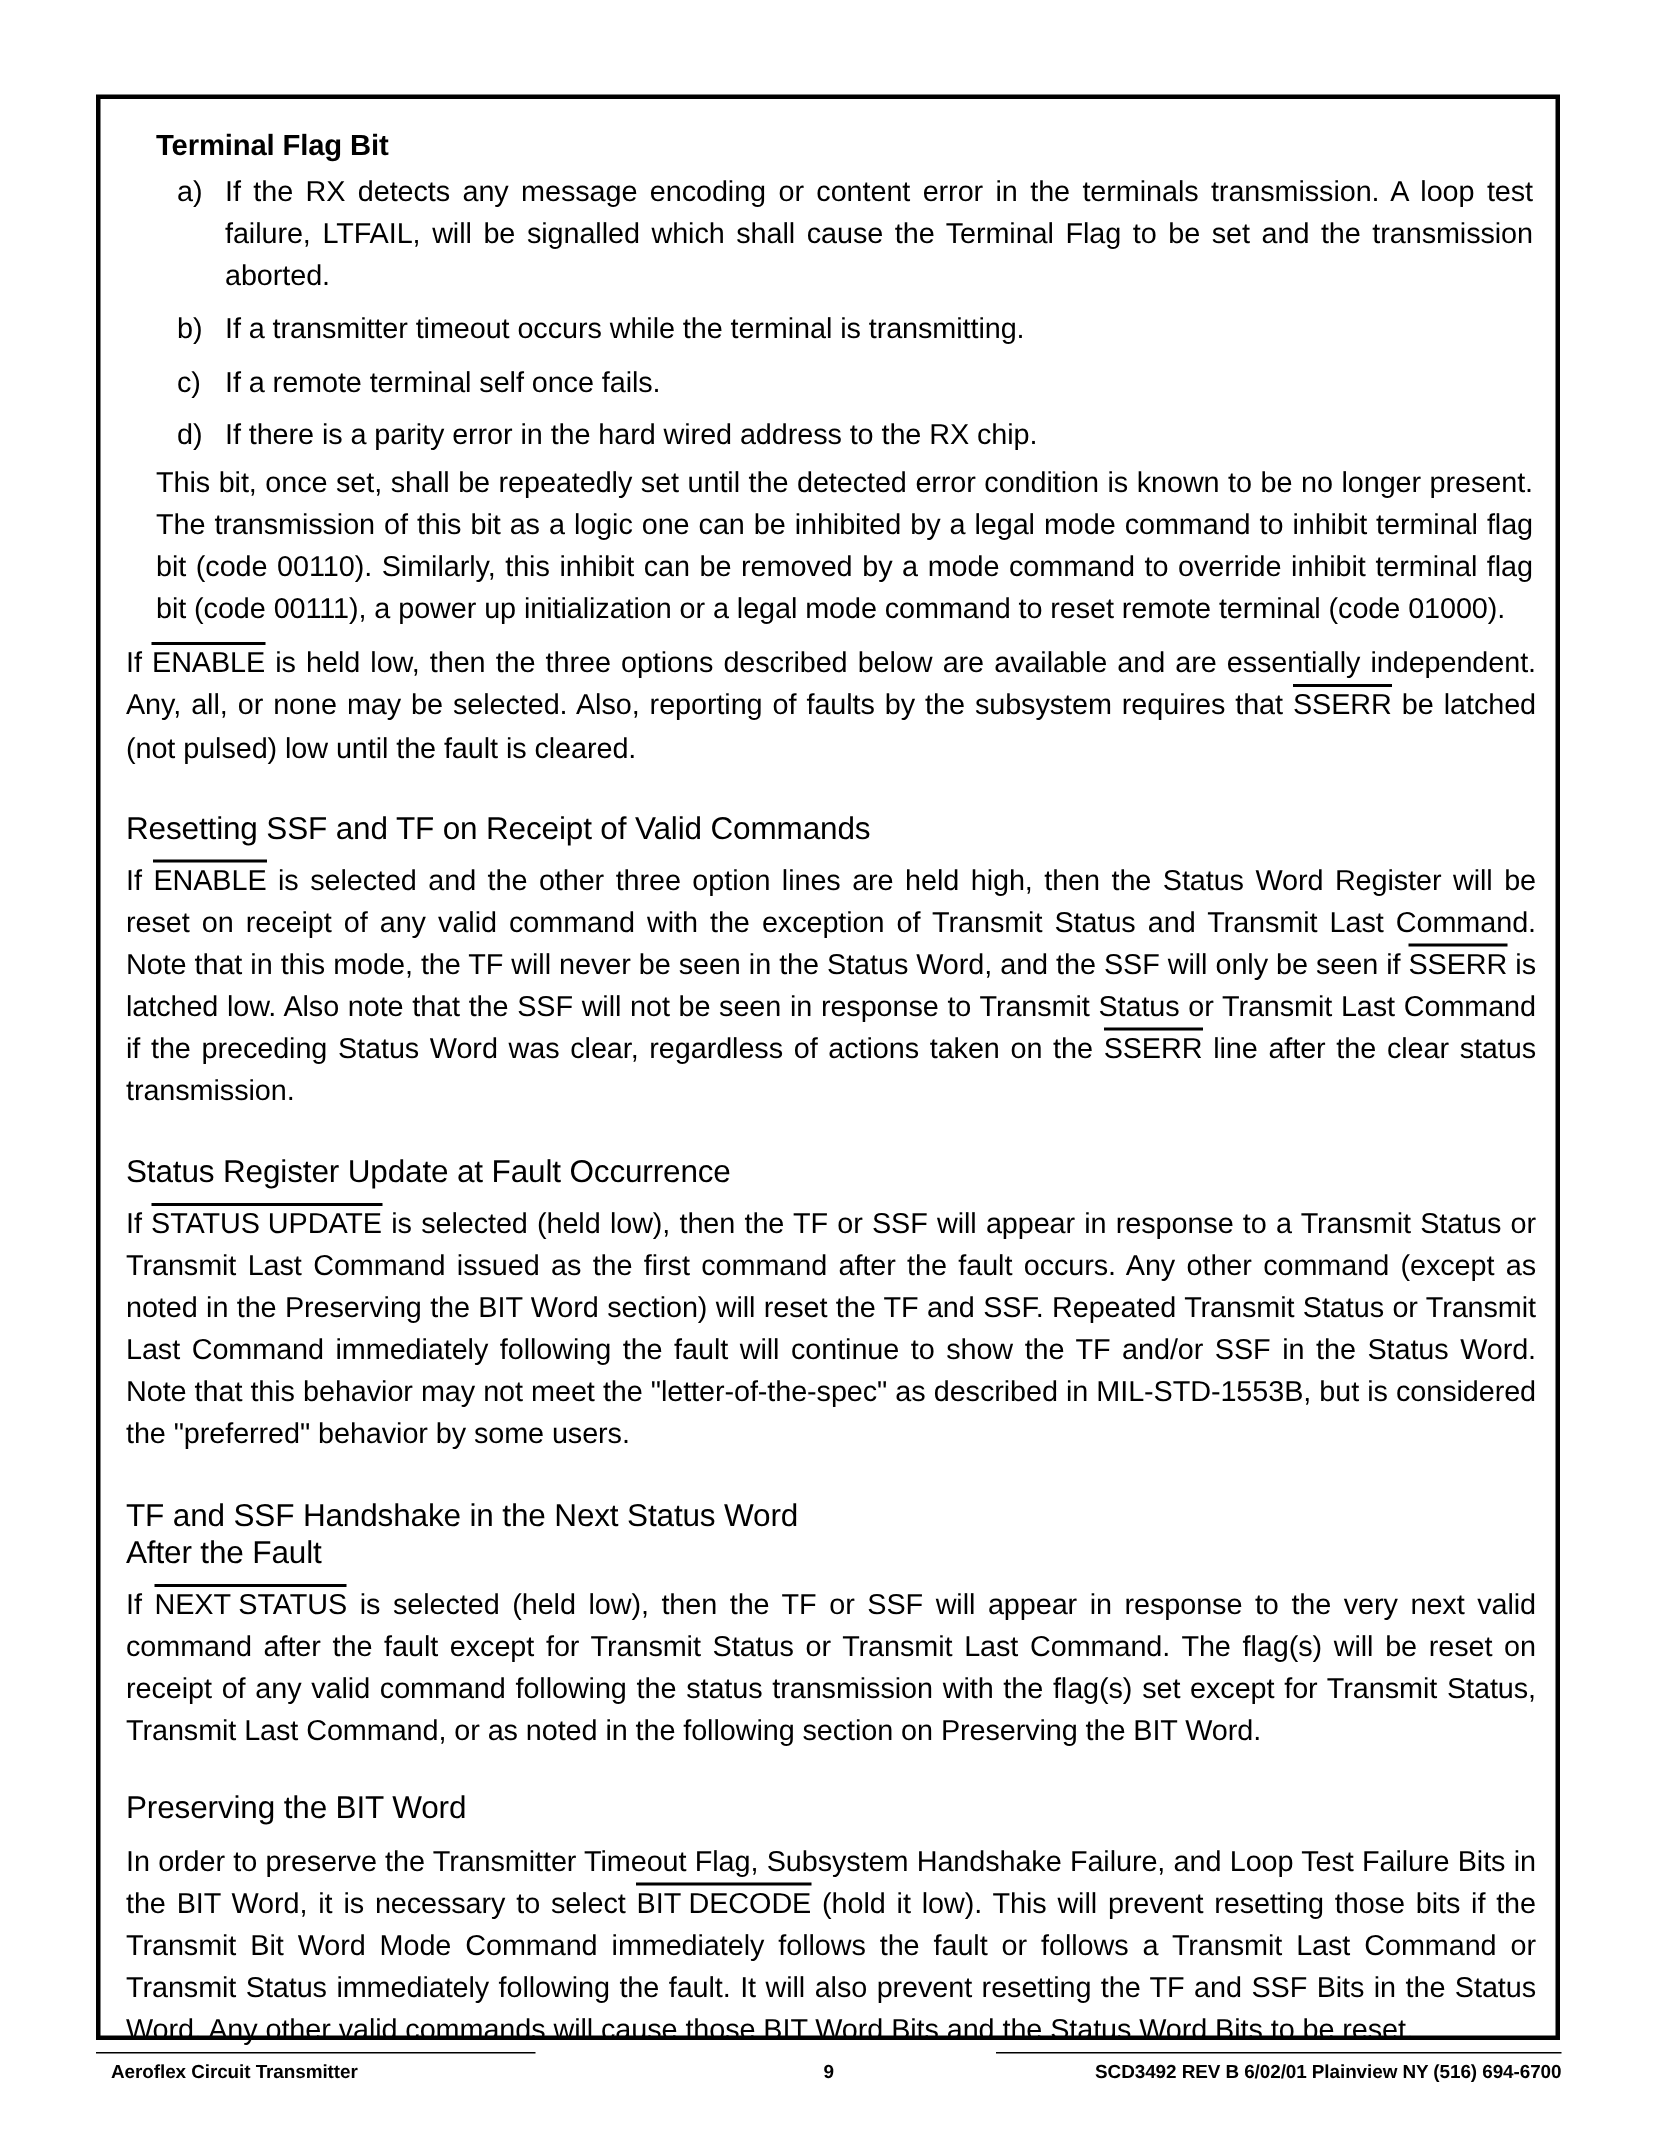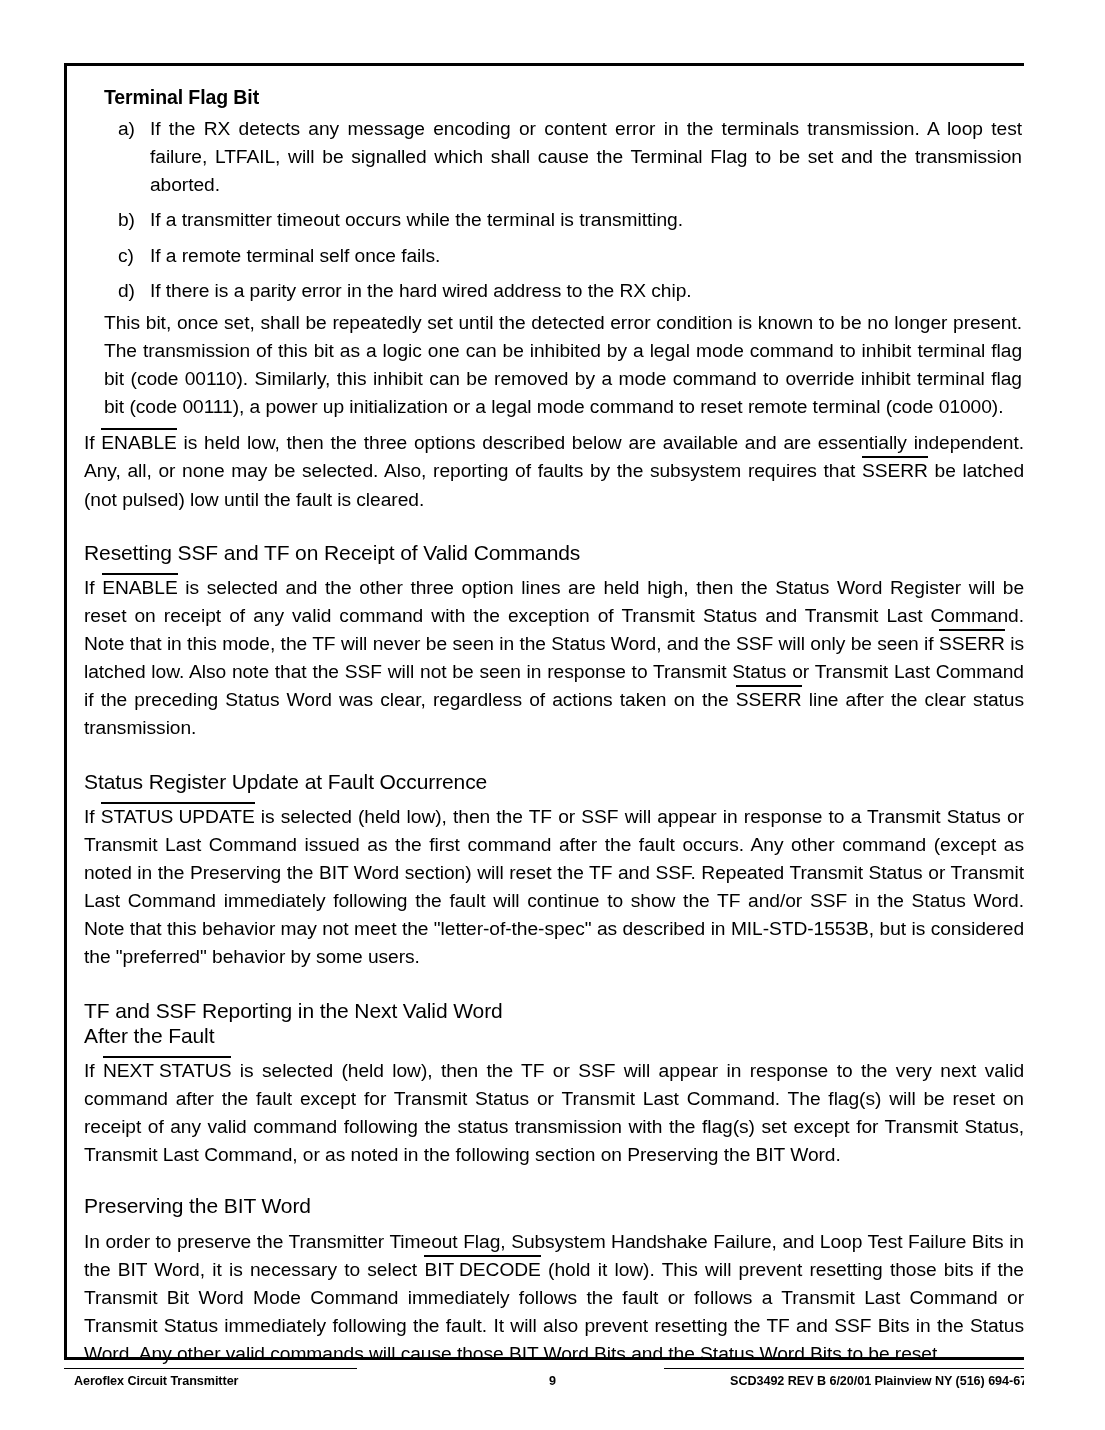--- a/index.html
+++ b/index.html
@@ -16,20 +16,21 @@
     -webkit-font-smoothing: antialiased;
   }
 
   
   #page {
     position: absolute;
     left: 0; top: 0;
     width: 1024px;
     height: 1430px;
     overflow: hidden;
+    padding-left: 36px;
   }
 
   .content-box {
     position: absolute;
     left: 64px;
     top: 63px;
     width: 976px;          
     height: 1297px;
     border: 3px solid #000000;
     box-sizing: border-box;
@@ -217,36 +218,36 @@
 
       <div class="spacer-sec"></div>
 
       <div class="sec-head">Status Register Update at Fault Occurrence</div>
 
       <p class="body"><span>If </span><span class="ovl">STATUS UPDATE</span><span> is selected (held low), then the TF or SSF will appear in response to a Transmit Status or Transmit Last Command issued as the first command after the fault occurs. Any other command (except as noted in the Preserving the BIT Word section) will reset the TF and SSF. Repeated Transmit Status or Transmit Last Command immediately following the fault will continue to show the TF and/or SSF in the Status Word. Note that this behavior may not meet the "letter-of-the-spec" as described in MIL-STD-1553B, but is considered the "preferred" behavior by some users.</span></p>
 
       <div class="spacer-sec"></div>
 
       <div class="sec-head">
-        <span class="l2">TF and SSF Reporting in the Next Valid Word</span>
+        <span class="l2">TF and SSF Handshake in the Next Status Word</span>
         <span class="l2">After the Fault</span>
       </div>
 
       <p class="body"><span>If </span><span class="ovl">NEXT STATUS</span><span> is selected (held low), then the TF or SSF will appear in response to the very next valid command after the fault except for Transmit Status or Transmit Last Command. The flag(s) will be reset on receipt of any valid command following the status transmission with the flag(s) set except for Transmit Status, Transmit Last Command, or as noted in the following section on Preserving the BIT Word.</span></p>
 
       <div class="spacer-sec tight"></div>
 
       <div class="sec-head">Preserving the BIT Word</div>
 
       <p class="body last"><span>In order to preserve the Transmitter Timeout Flag, Subsystem Handshake Failure, and Loop Test Failure Bits in the BIT Word, it is necessary to select </span><span class="ovl">BIT DECODE</span><span> (hold it low). This will prevent resetting those bits if the Transmit Bit Word Mode Command immediately follows the fault or follows a Transmit Last Command or Transmit Status immediately following the fault. It will also prevent resetting the TF and SSF Bits in the Status Word. Any other valid commands will cause those BIT Word Bits and the Status Word Bits to be reset.</span></p>
 
     </div>
   </div>
 
   <div class="footer">
     <div class="rule-left"></div>
     <div class="rule-right"></div>
     <div class="f-left">Aeroflex Circuit Transmitter</div>
     <div class="f-center">9</div>
-    <div class="f-right">SCD3492 REV B  6/20/01  Plainview NY (516) 694-6700</div>
+    <div class="f-right">SCD3492 REV B  6/02/01  Plainview NY (516) 694-6700</div>
   </div>
 
 </div>
 
 </body></html>

